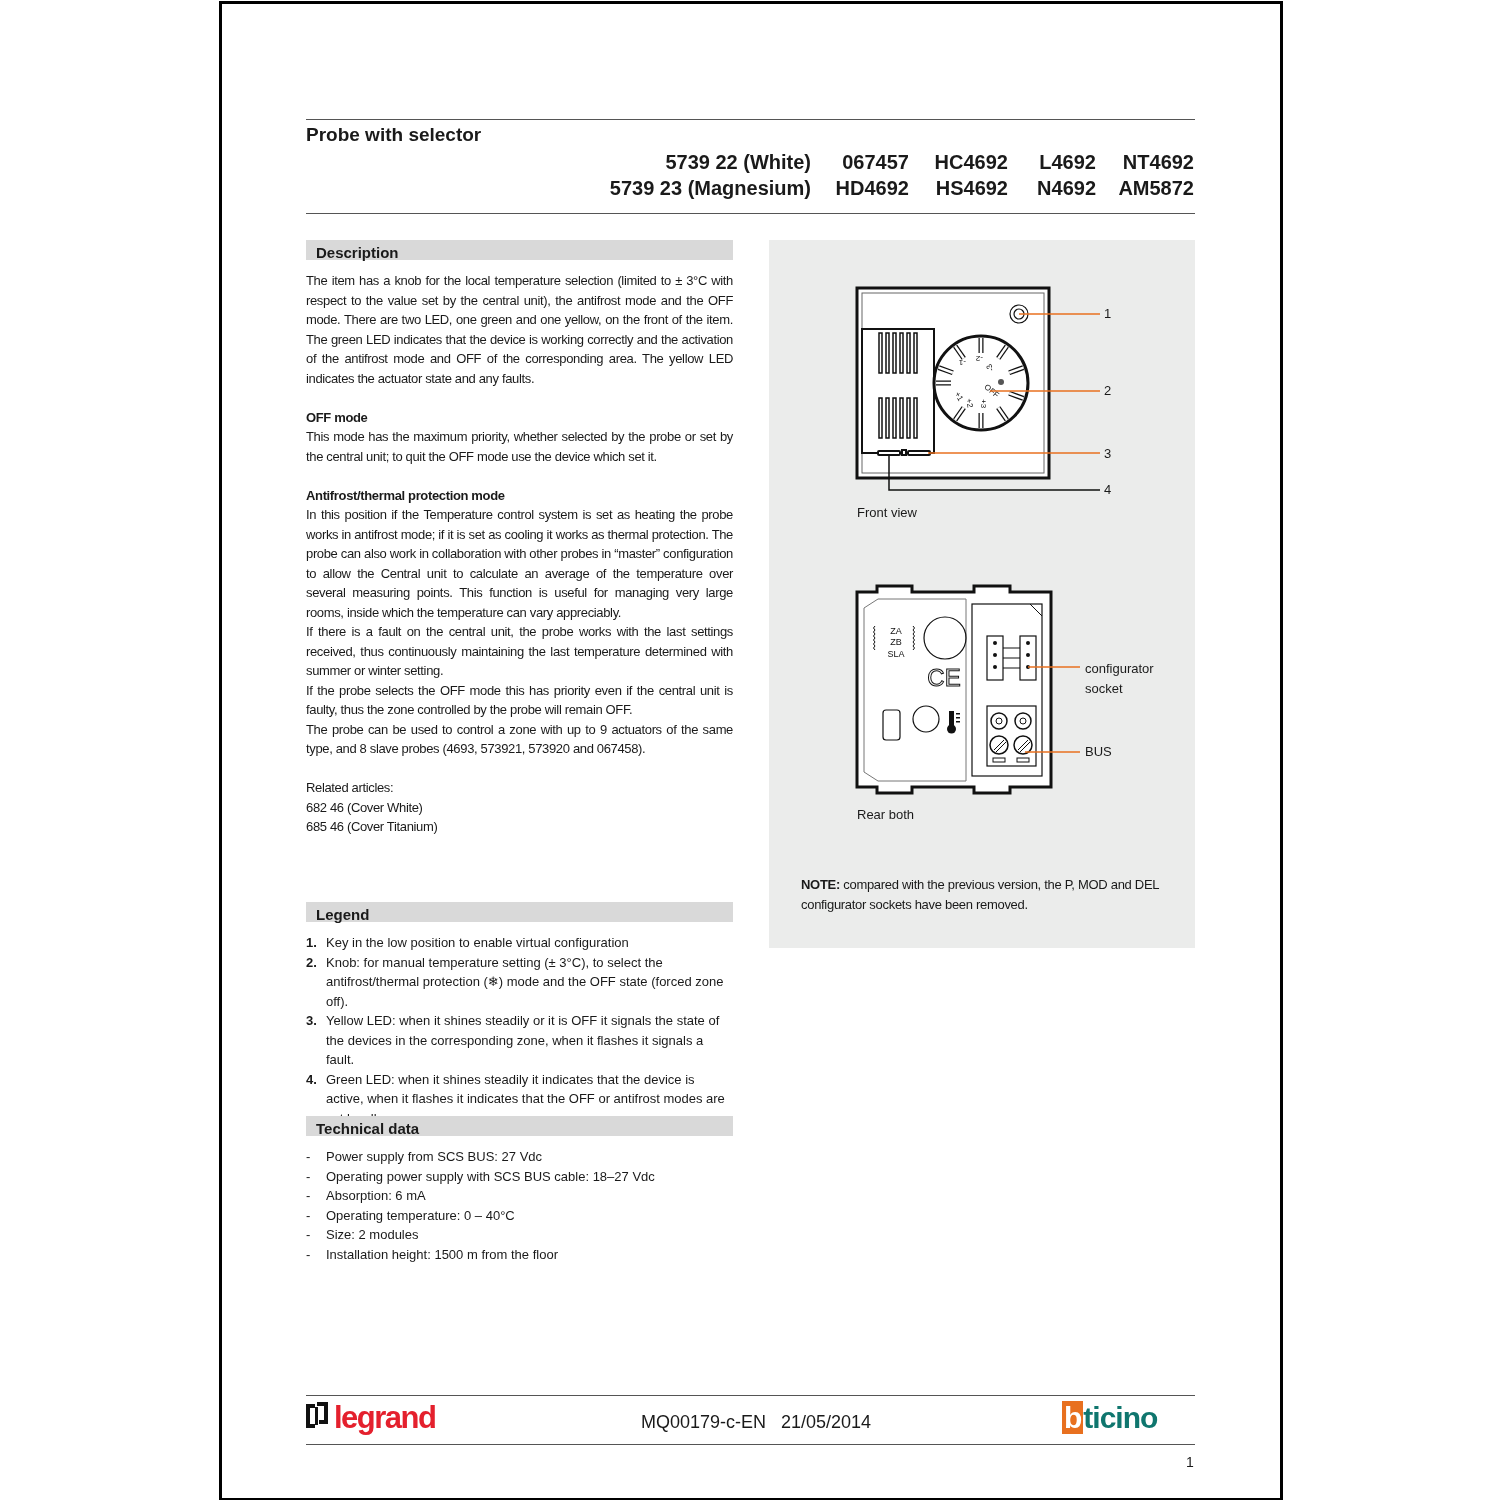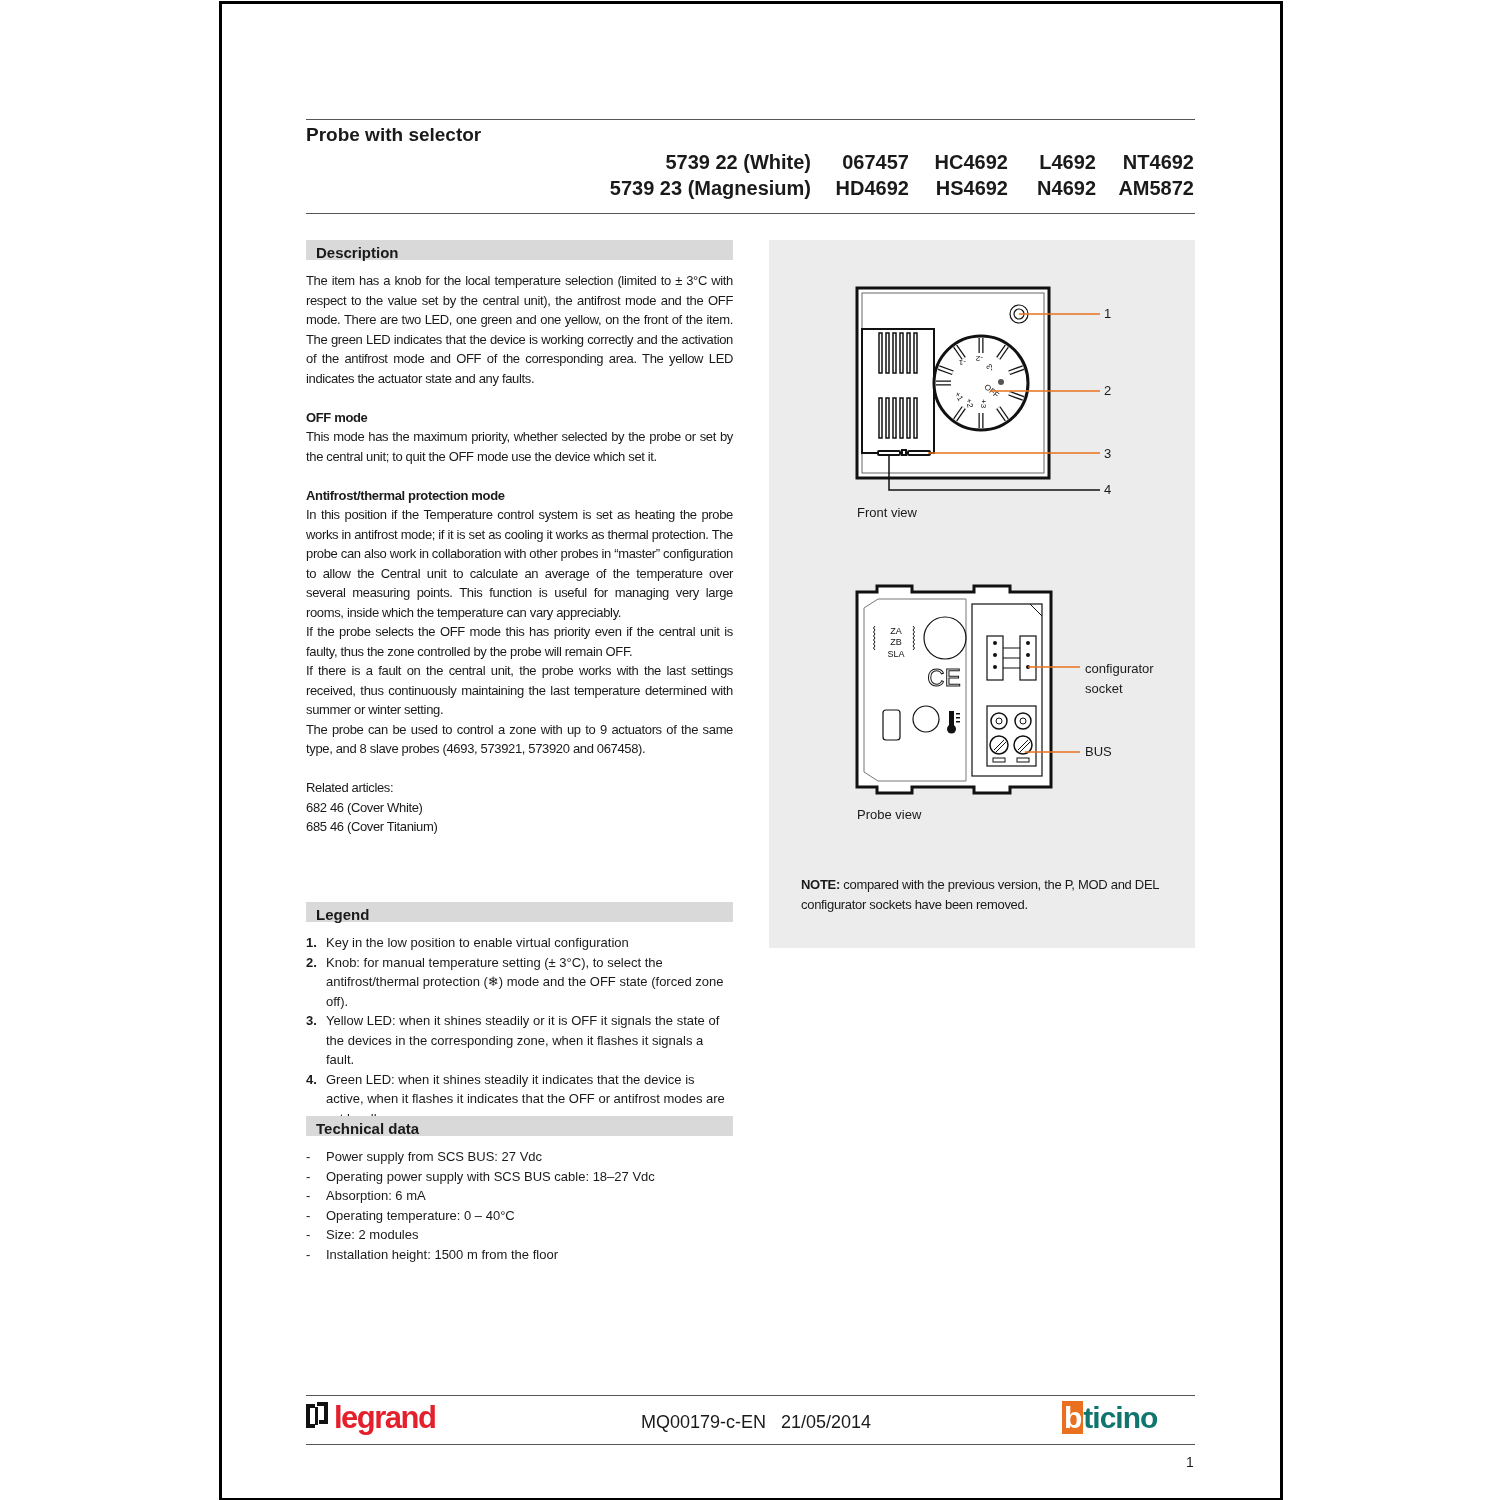--- a/index.html
+++ b/index.html
@@ -70,22 +70,22 @@
 
 <div class="section-bar" style="top:240px;">Description</div>
 <div class="text" style="top:271px;">
   <p>The item has a knob for the local temperature selection (limited to ± 3°C with respect to the value set by the central unit), the antifrost mode and the OFF mode. There are two LED, one green and one yellow, on the front of the item. The green LED indicates that the device is working correctly and the activation of the antifrost mode and OFF of the corresponding area. The yellow LED indicates the actuator state and any faults.</p>
   <div class="gap"></div>
   <p class="h">OFF mode</p>
   <p>This mode has the maximum priority, whether selected by the probe or set by the central unit; to quit the OFF mode use the device which set it.</p>
   <div class="gap"></div>
   <p class="h">Antifrost/thermal protection mode</p>
   <p>In this position if the Temperature control system is set as heating the probe works in antifrost mode; if it is set as cooling it works as thermal protection. The probe can also work in collaboration with other probes in “master” configuration to allow the Central unit to calculate an average of the temperature over several measuring points. This function is useful for managing very large rooms, inside which the temperature can vary appreciably.</p>
+  <p>If there is a fault on the central unit, the probe works with the last settings received, thus continuously maintaining the last temperature determined with summer or winter setting.</p>
   <p>If the probe selects the OFF mode this has priority even if the central unit is faulty, thus the zone controlled by the probe will remain OFF.</p>
-  <p>If there is a fault on the central unit, the probe works with the last settings received, thus continuously maintaining the last temperature determined with summer or winter setting.</p>
   <p>The probe can be used to control a zone with up to 9 actuators of the same type, and 8 slave probes (4693, 573921, 573920 and 067458).</p>
   <div class="gap"></div>
   <p>Related articles:</p>
   <p>682 46 (Cover White)</p>
   <p>685 46 (Cover Titanium)</p>
 </div>
 
 <div class="section-bar" style="top:902px;">Legend</div>
 <div class="text" style="top:933px;">
   <div class="legend-item">
@@ -273,21 +273,21 @@
   <g stroke="#e8701f" stroke-width="1.5">
     <line x1="1028" y1="667" x2="1080" y2="667"></line>
     <line x1="1025" y1="752" x2="1080" y2="752"></line>
   </g>
 </svg>
 <div class="callout" style="left:1085px; top:659px; line-height:19.5px;">
   <div>configurator</div>
   <div>socket</div>
 </div>
 <div class="callout" style="left:1085px; top:744px;">BUS</div>
-<div class="caption" style="left:857px; top:807px;">Probe view</div>
+<div class="caption" style="left:857px; top:807px;">Rear both</div>
 
 <div class="note">
   <b>NOTE:</b><span> compared with the previous version, the P, MOD and DEL configurator sockets have been removed.</span>
 </div>
 
 <div class="hr" style="left:306px; top:1395px; width:889px;"></div>
 <div class="logo-legrand">
   <svg width="22" height="26" viewBox="0 0 22 26">
     <path d="M0,2 H9 V6 H4 V22 H9 V26 H0 Z" fill="#111"></path>
     <path d="M11,0 H22 V22 H13 V18 H18 V4 H11 Z" fill="#111"></path>

